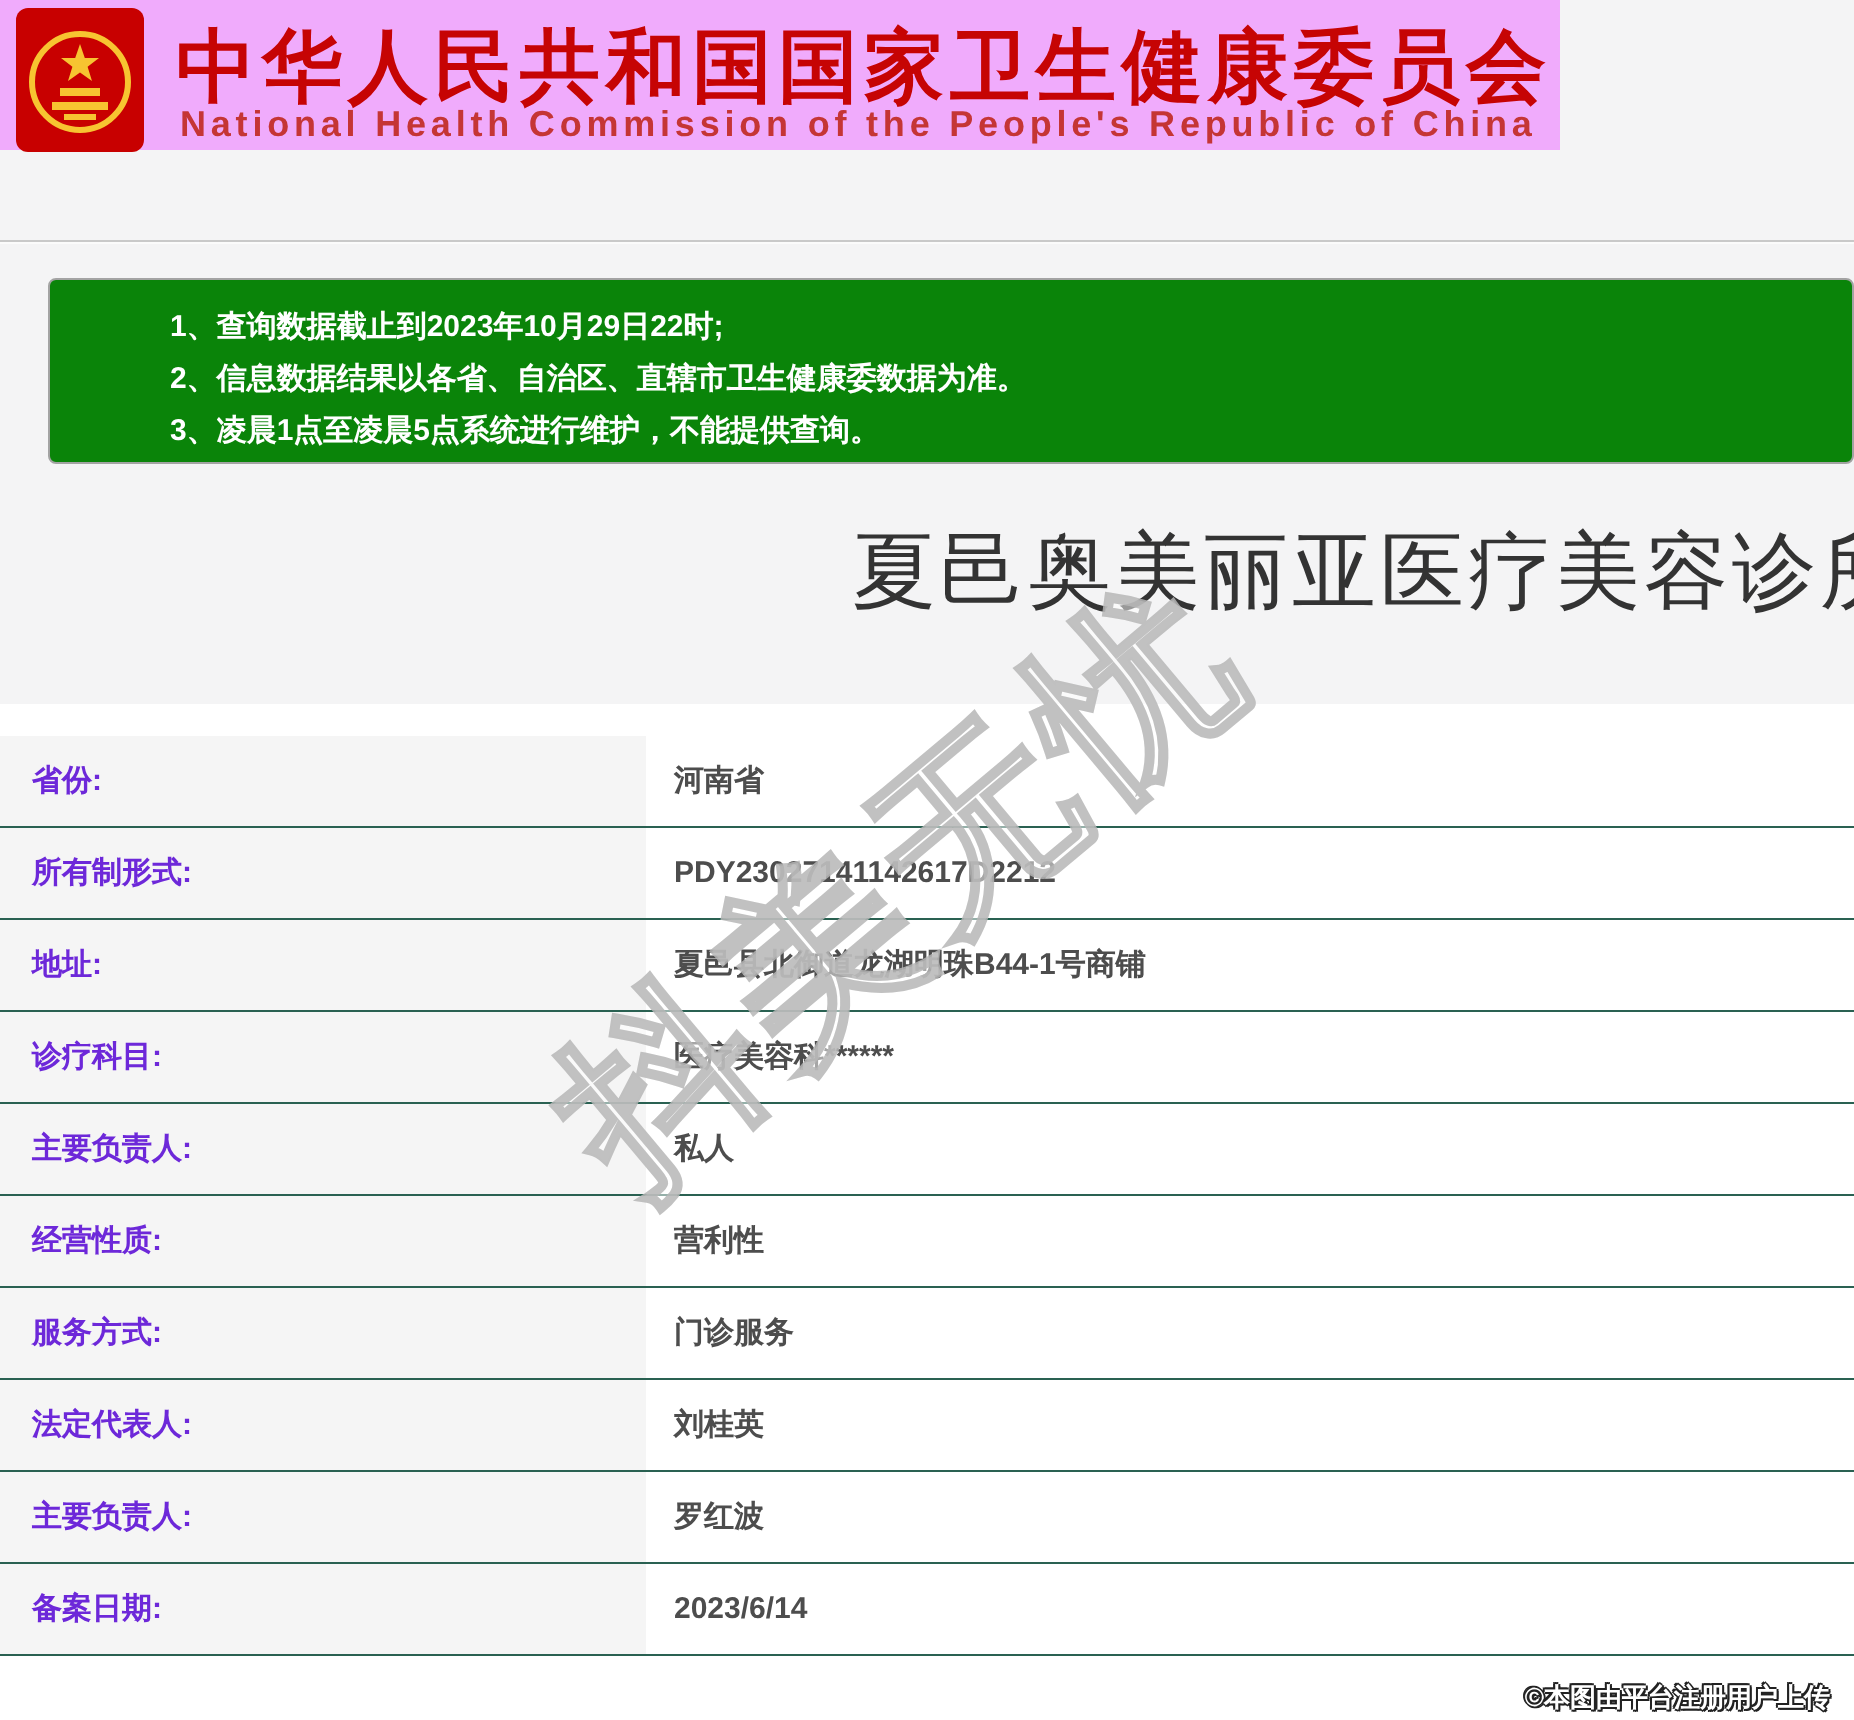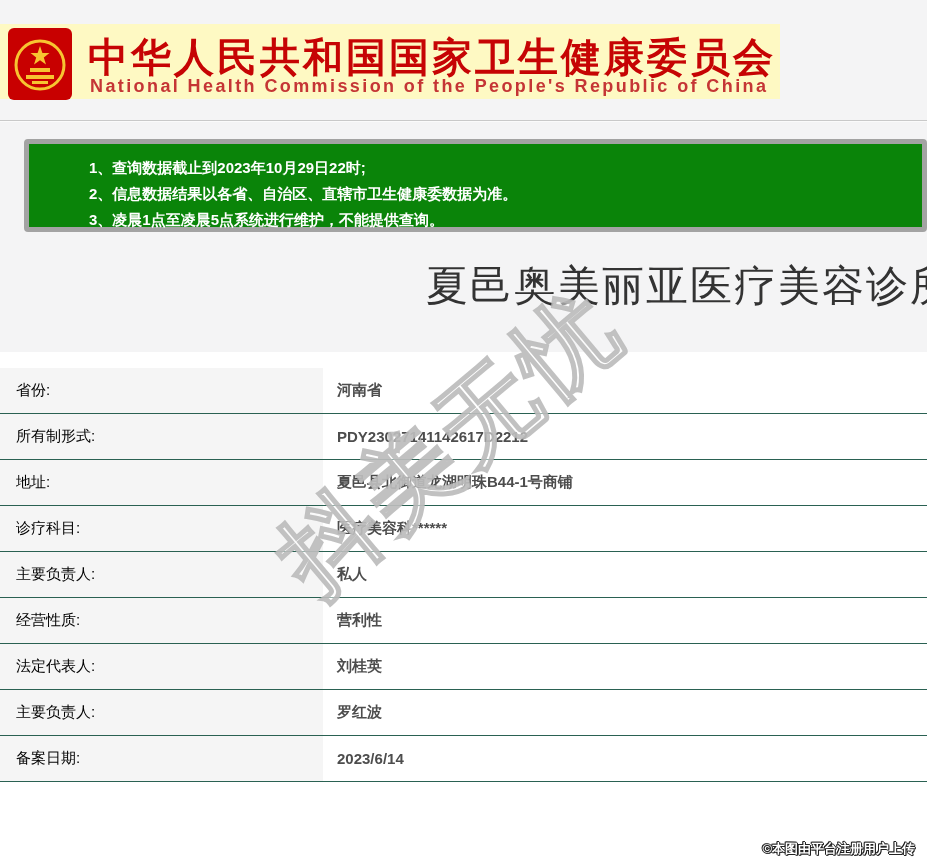--- a/index.html
+++ b/index.html
@@ -7,22 +7,21 @@
   body { font-family:"Liberation Sans", sans-serif; }
 
   .frame {
     position:relative; width:927px; height:860px;
     background:#f4f4f5; overflow:hidden;
   }
 
   
   .header {
     position:absolute; left:0; top:0; width:780px; height:75px;
-    background:#fef9c3;
-    margin-top:24px;
+    background:#f0abfc;
   }
   .emblem {
     position:absolute; left:8px; top:4px; width:64px; height:72px;
   }
   .header-title-cn {
     position:absolute; left:88px; top:6px;
     font-size:40px; font-weight:bold; color:#c60404;
     letter-spacing:3px; white-space:nowrap;
   }
   .header-title-en {
@@ -33,21 +32,21 @@
 
   
   .top-divider {
     position:absolute; left:0; top:120px; width:927px; height:2px;
     border-top:1px solid #c9c9c9; background:#fbfbfb;
   }
 
   
   .notice {
     position:absolute; left:24px; top:139px; width:903px; height:93px;
-    background:#0a8409; border:5px solid #a3a3a3; border-radius:4px;
+    background:#0a8409; border:1px solid #a3a3a3; border-radius:4px;
     padding:11px 0 0 60px;
   }
   .notice-line {
     color:#ffffff; font-size:15px; font-weight:bold;
     line-height:26px; white-space:nowrap;
   }
 
   
   .result-title {
     position:absolute; left:0; top:258px; width:911px;
@@ -64,21 +63,21 @@
   
   .info-table {
     position:absolute; left:0; top:368px; width:927px;
   }
   .info-row {
     display:flex; align-items:stretch; height:46px;
     border-bottom:1px solid #2a6152;
   }
   .info-label {
     width:323px; background:#f5f5f5; display:flex; align-items:center;
-    padding-left:16px; font-size:15px; font-weight:normal; color:#000000;
+    padding-left:16px; font-size:15px; font-weight:bold; color:#6d28d9;
   }
   .info-value {
     flex:1; display:flex; align-items:center;
     padding-left:14px; font-size:15px; color:#4d4d4d;font-weight:bold;
   }
 
   
   .watermark-diagonal {
     position:absolute; left:170px; top:378px; width:570px; height:140px;
     transform:rotate(-40deg);
@@ -143,20 +142,24 @@
     </div>
     <div class="info-row">
       <div class="info-label">主要负责人:</div>
       <div class="info-value">私人</div>
     </div>
     <div class="info-row">
       <div class="info-label">经营性质:</div>
       <div class="info-value">营利性</div>
     </div>
     <div class="info-row">
+      <div class="info-label">服务方式:</div>
+      <div class="info-value">门诊服务</div>
+    </div>
+    <div class="info-row">
       <div class="info-label">法定代表人:</div>
       <div class="info-value">刘桂英</div>
     </div>
     <div class="info-row">
       <div class="info-label">主要负责人:</div>
       <div class="info-value">罗红波</div>
     </div>
     <div class="info-row">
       <div class="info-label">备案日期:</div>
       <div class="info-value">2023/6/14</div>

